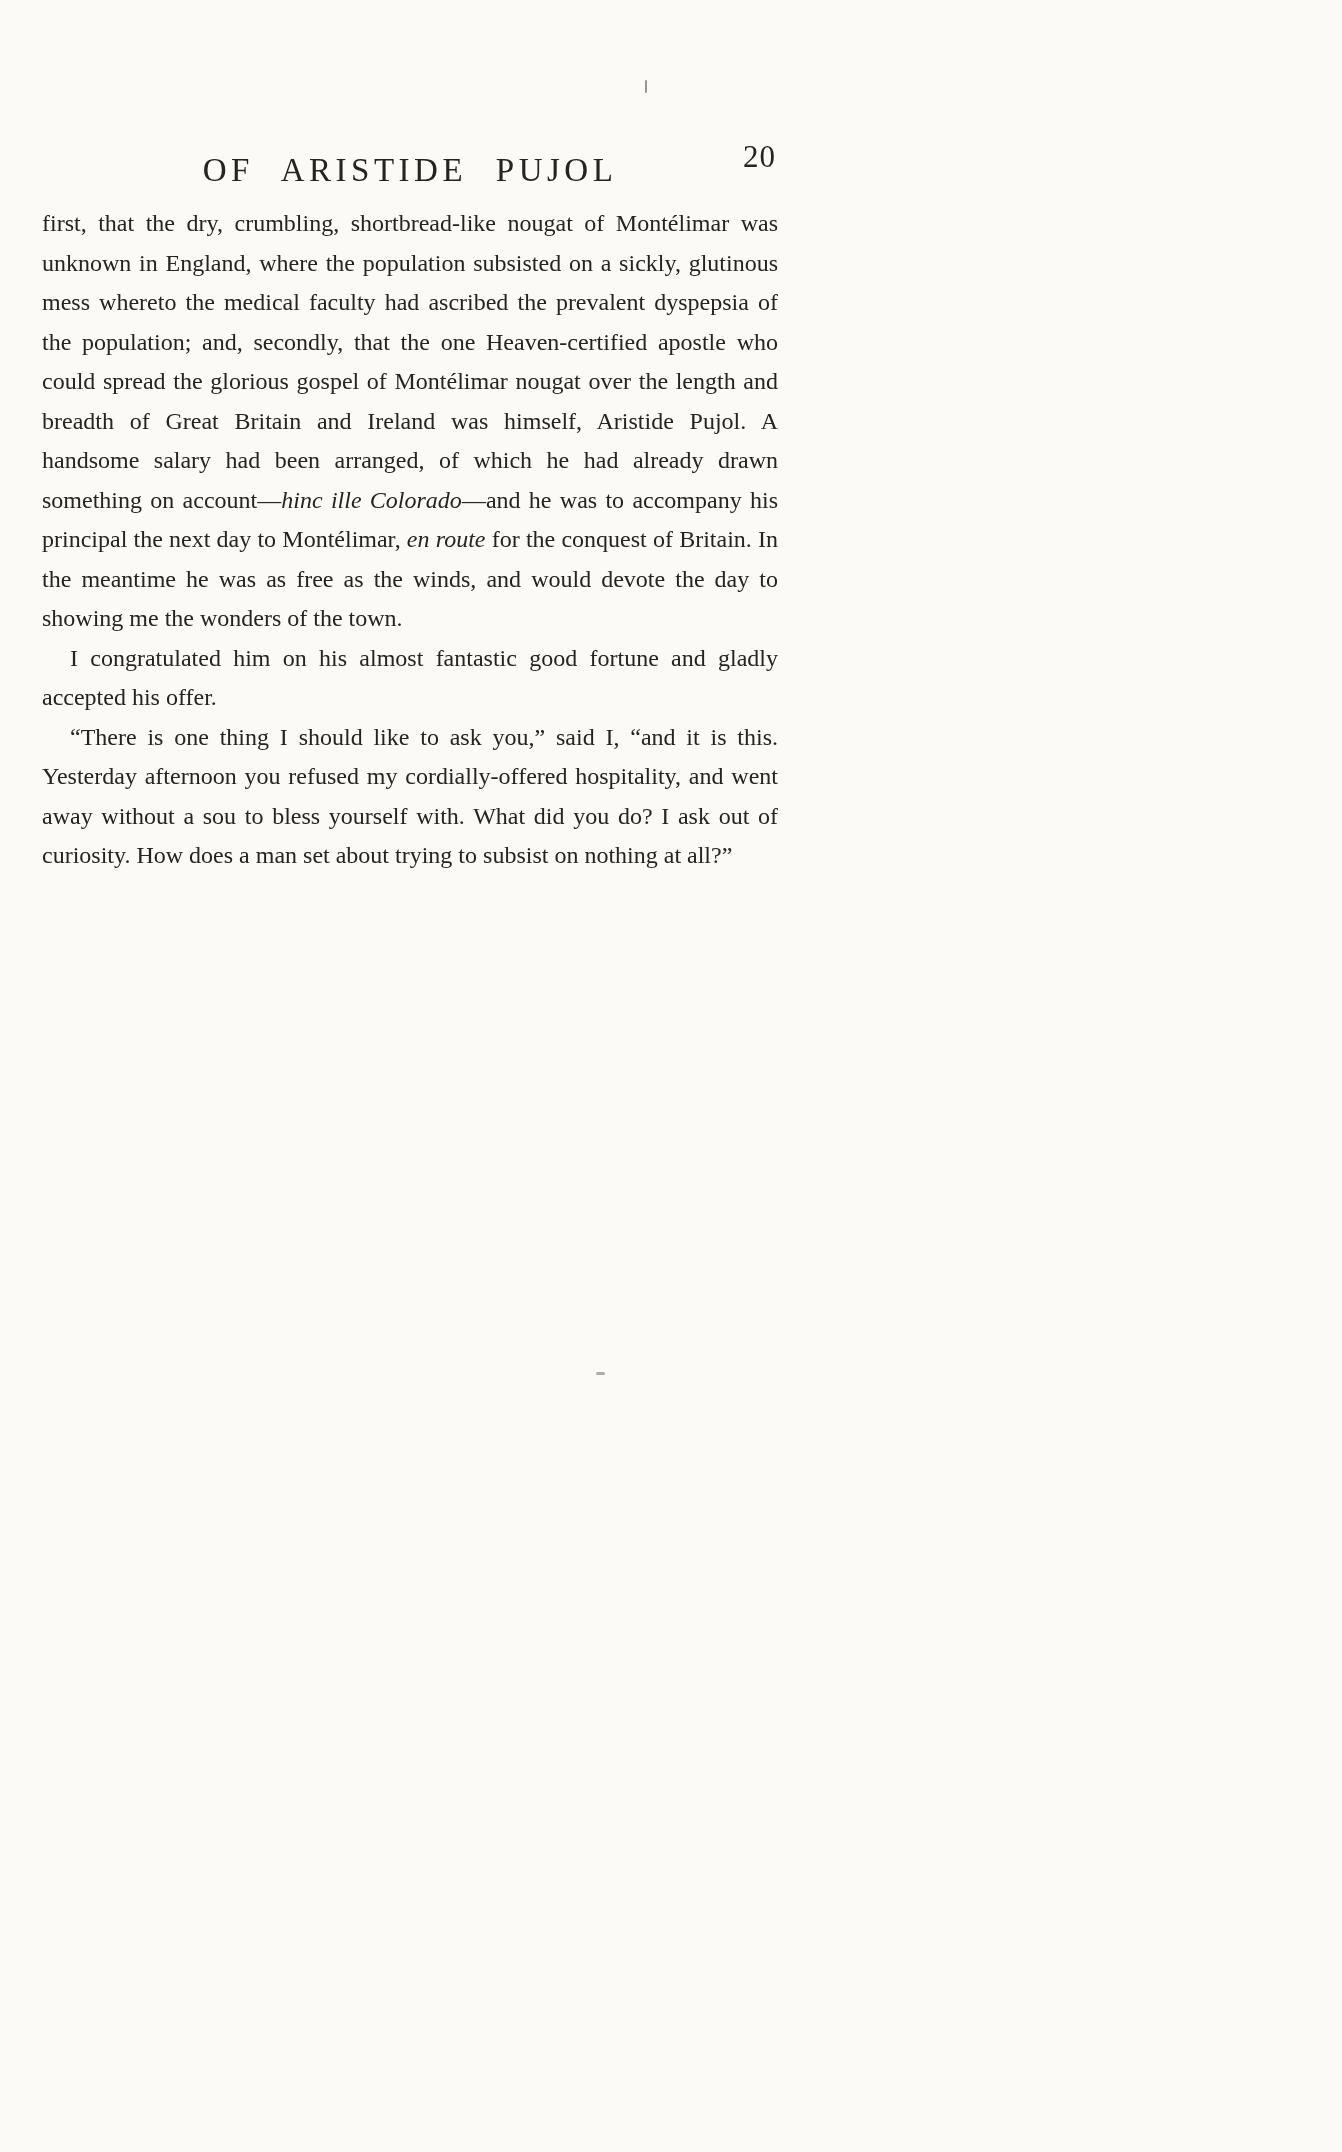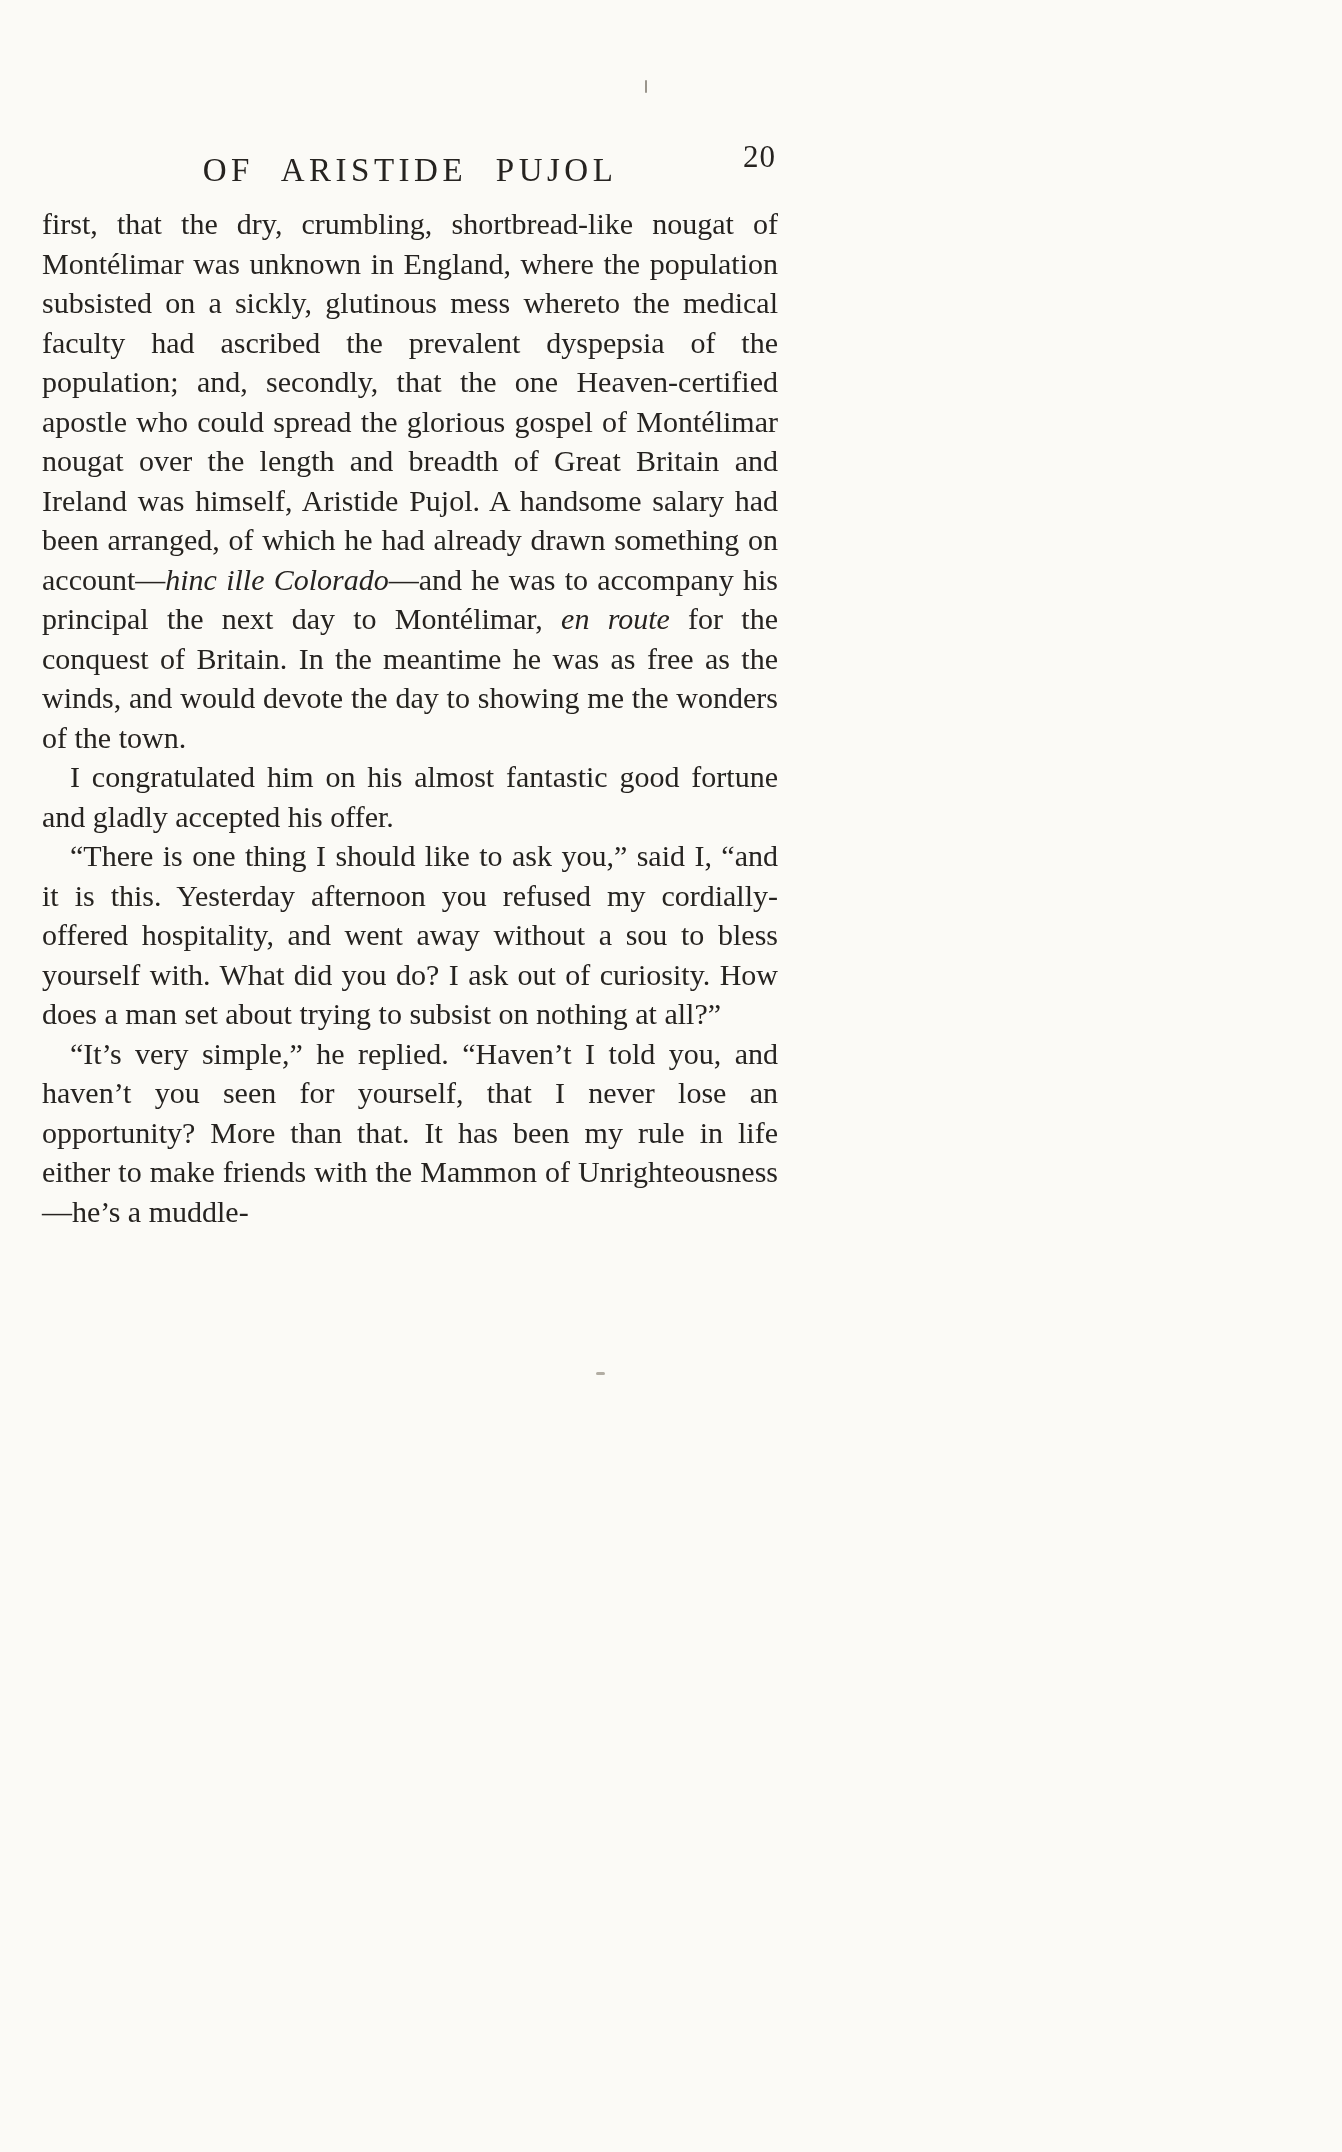--- a/index.html
+++ b/index.html
@@ -39,21 +39,21 @@
   .page-number {
     position: absolute;
     right: 2px;
     top: 7px;
     font-size: 31px;
     letter-spacing: 1px;
     word-spacing: normal;
   }
   .body-text {
     margin-top: 24px;
-    font-size: 30px;
+    font-size: 24px;
     line-height: 39.5px;
     text-align: justify;
     text-justify: inter-word;
   }
   .para { margin: 0; padding: 0; }
   .para.indent { text-indent: 28px; }
   .para em { font-style: italic; }
   .artifact {
     position: absolute;
     background: #9a958c;
@@ -83,18 +83,17 @@
   <div class="text-block">
     <div class="running-header">
       <span class="header-title">OF ARISTIDE PUJOL</span>
       <span class="page-number">20</span>
     </div>
 
     <div class="body-text" id="body-text">
         <p class="para"><span>first, that the dry, crumbling, shortbread-like nougat of Montélimar was unknown in England, where the population subsisted on a sickly, glutinous mess whereto the medical faculty had ascribed the prevalent dyspepsia of the population; and, secondly, that the one Heaven-certified apostle who could spread the glorious gospel of Montélimar nougat over the length and breadth of Great Britain and Ireland was himself, Aristide Pujol. A handsome salary had been arranged, of which he had already drawn something on account—</span><em>hinc ille Colorado</em><span>—and he was to accompany his principal the next day to Montélimar, </span><em>en route</em><span> for the conquest of Britain. In the meantime he was as free as the winds, and would devote the day to showing me the wonders of the town.</span></p>
         <p class="para indent"><span>I congratulated him on his almost fantastic good fortune and gladly accepted his offer.</span></p>
         <p class="para indent"><span>“There is one thing I should like to ask you,” said I, “and it is this. Yesterday afternoon you refused my cordially-offered hospitality, and went away without a sou to bless yourself with. What did you do? I ask out of curiosity. How does a man set about trying to subsist on nothing at all?”</span></p>
-        <p class="para indent"><span>“It’s very simple,” he replied. “Haven’t I told you, and haven’t you seen for yourself, that I never lose an opportunity? More than that. It has been my rule in life either to make friends with the Mammon of Unrighteousness—he’s a muddle-</span></p>
       </div>
   </div>
 
   <div class="artifact artifact-bottom"></div>
 </div>
 
 </body></html>

